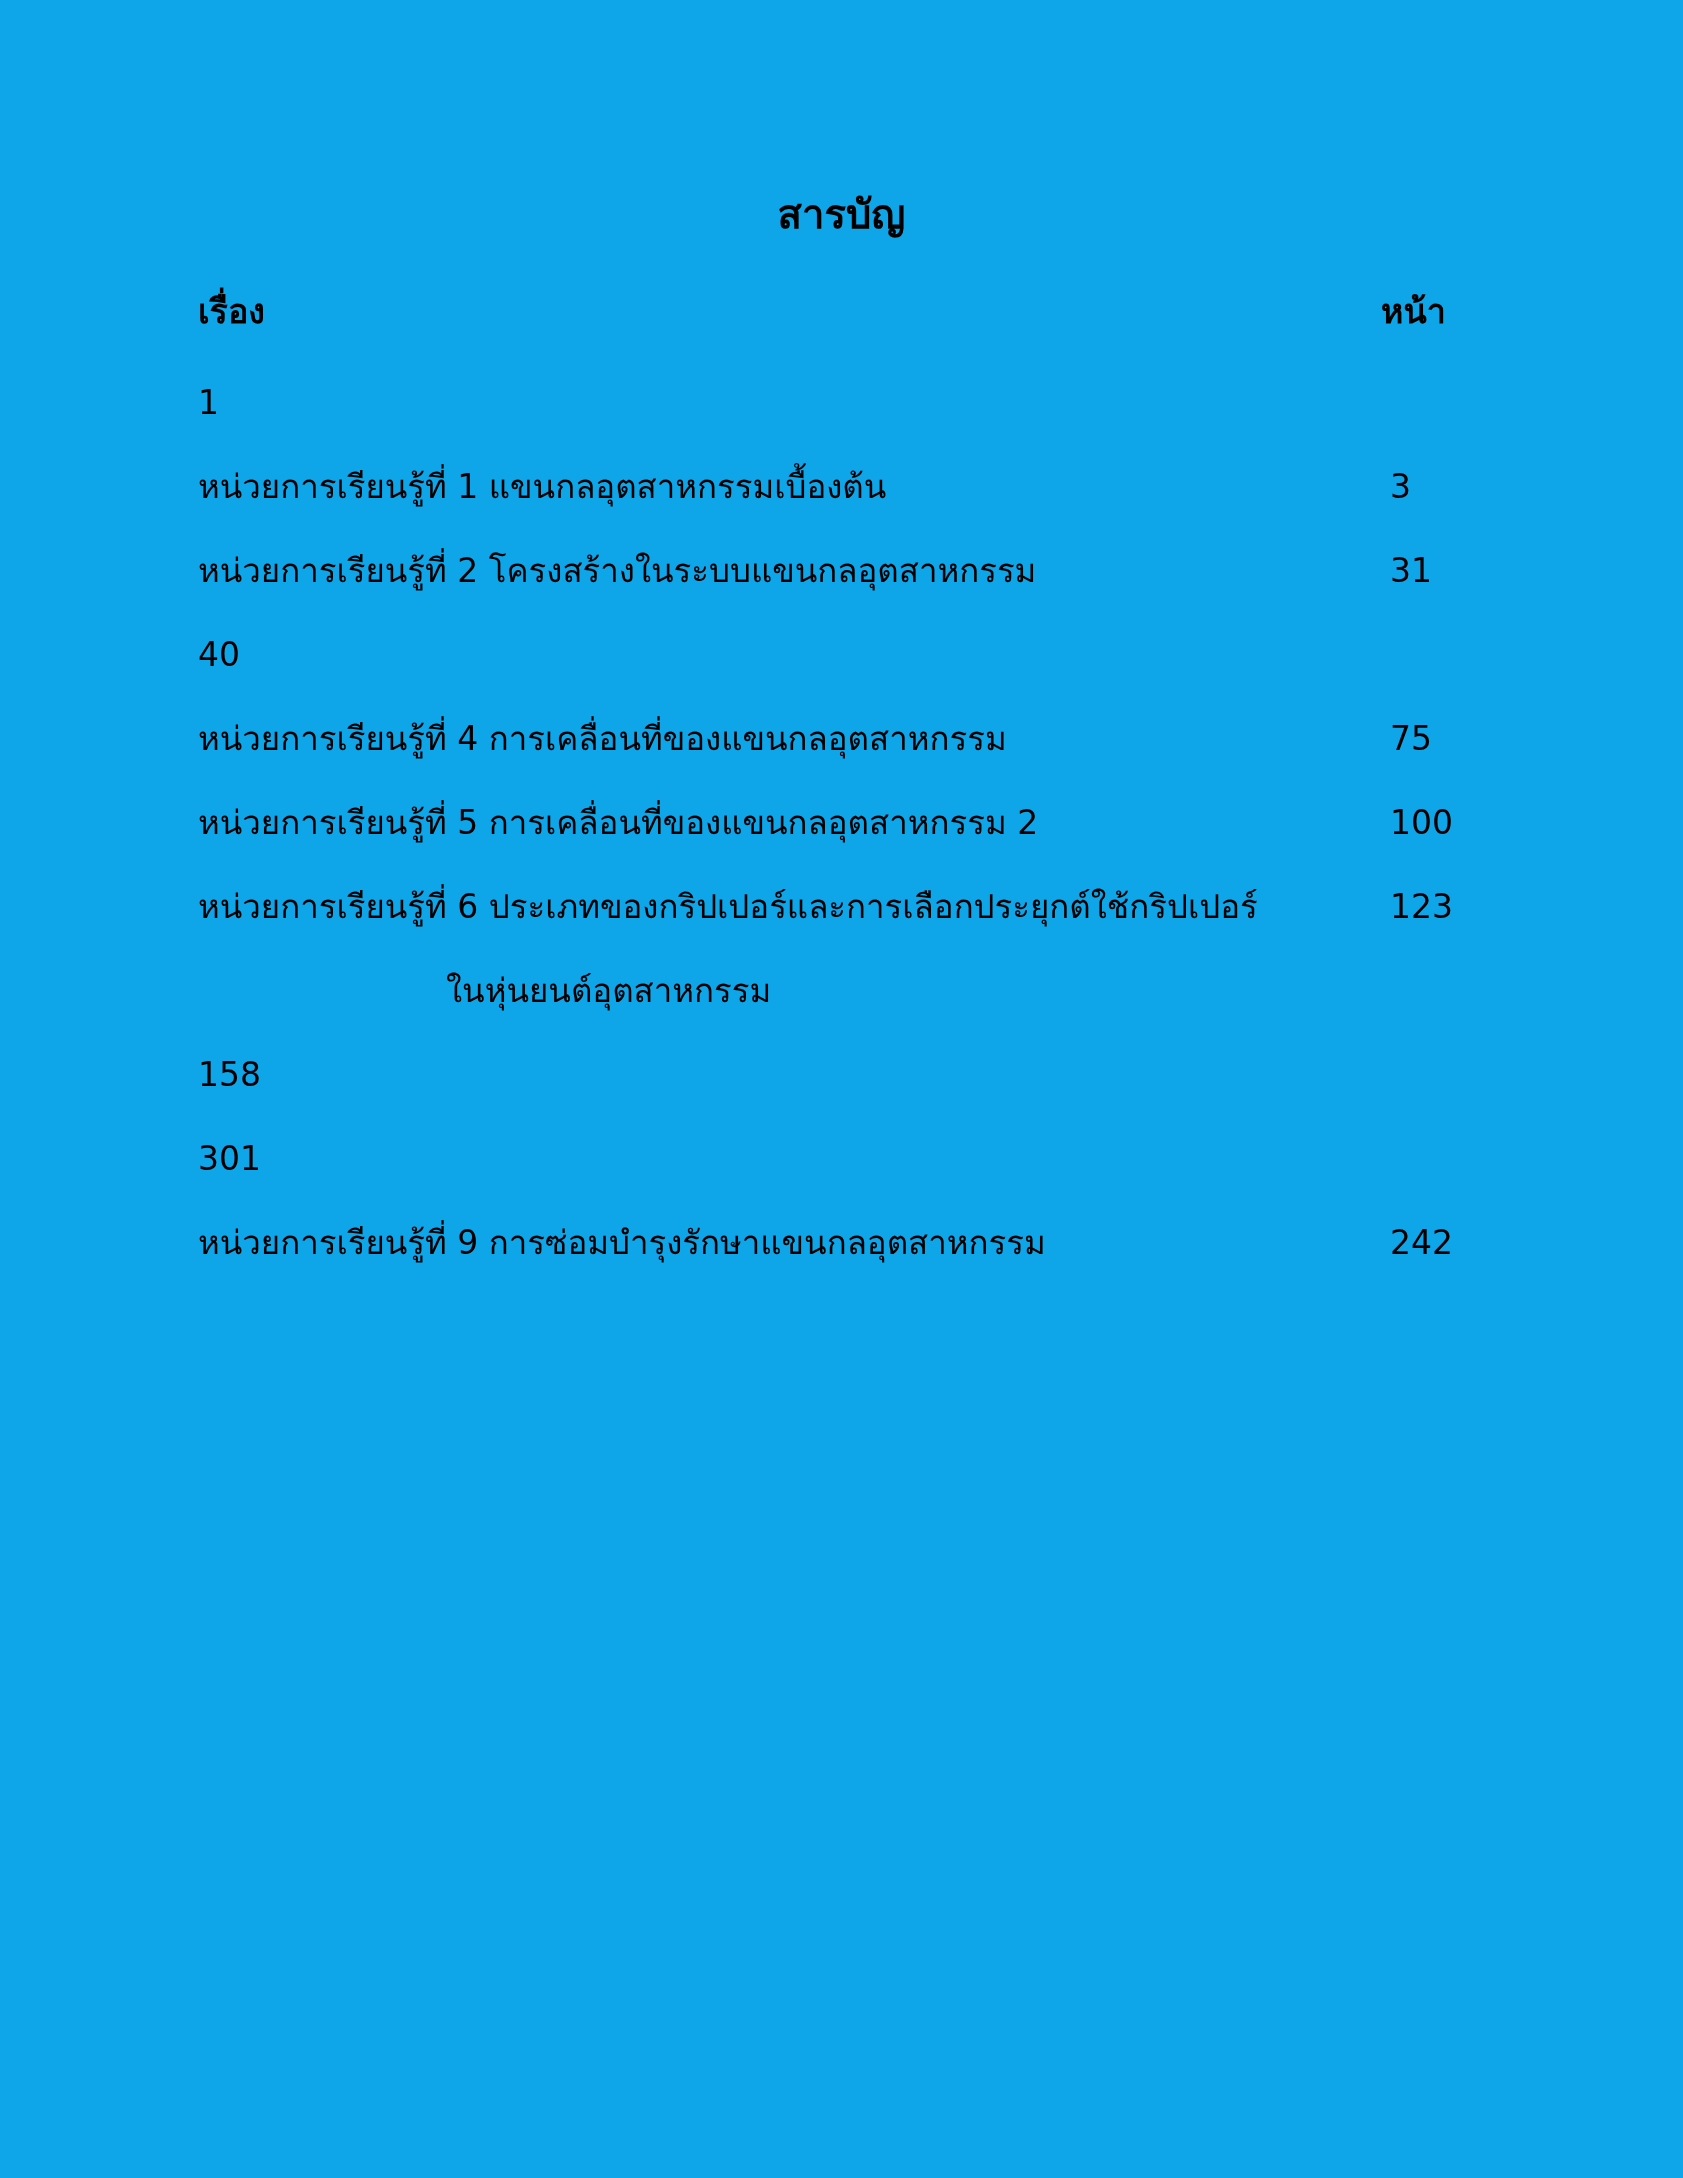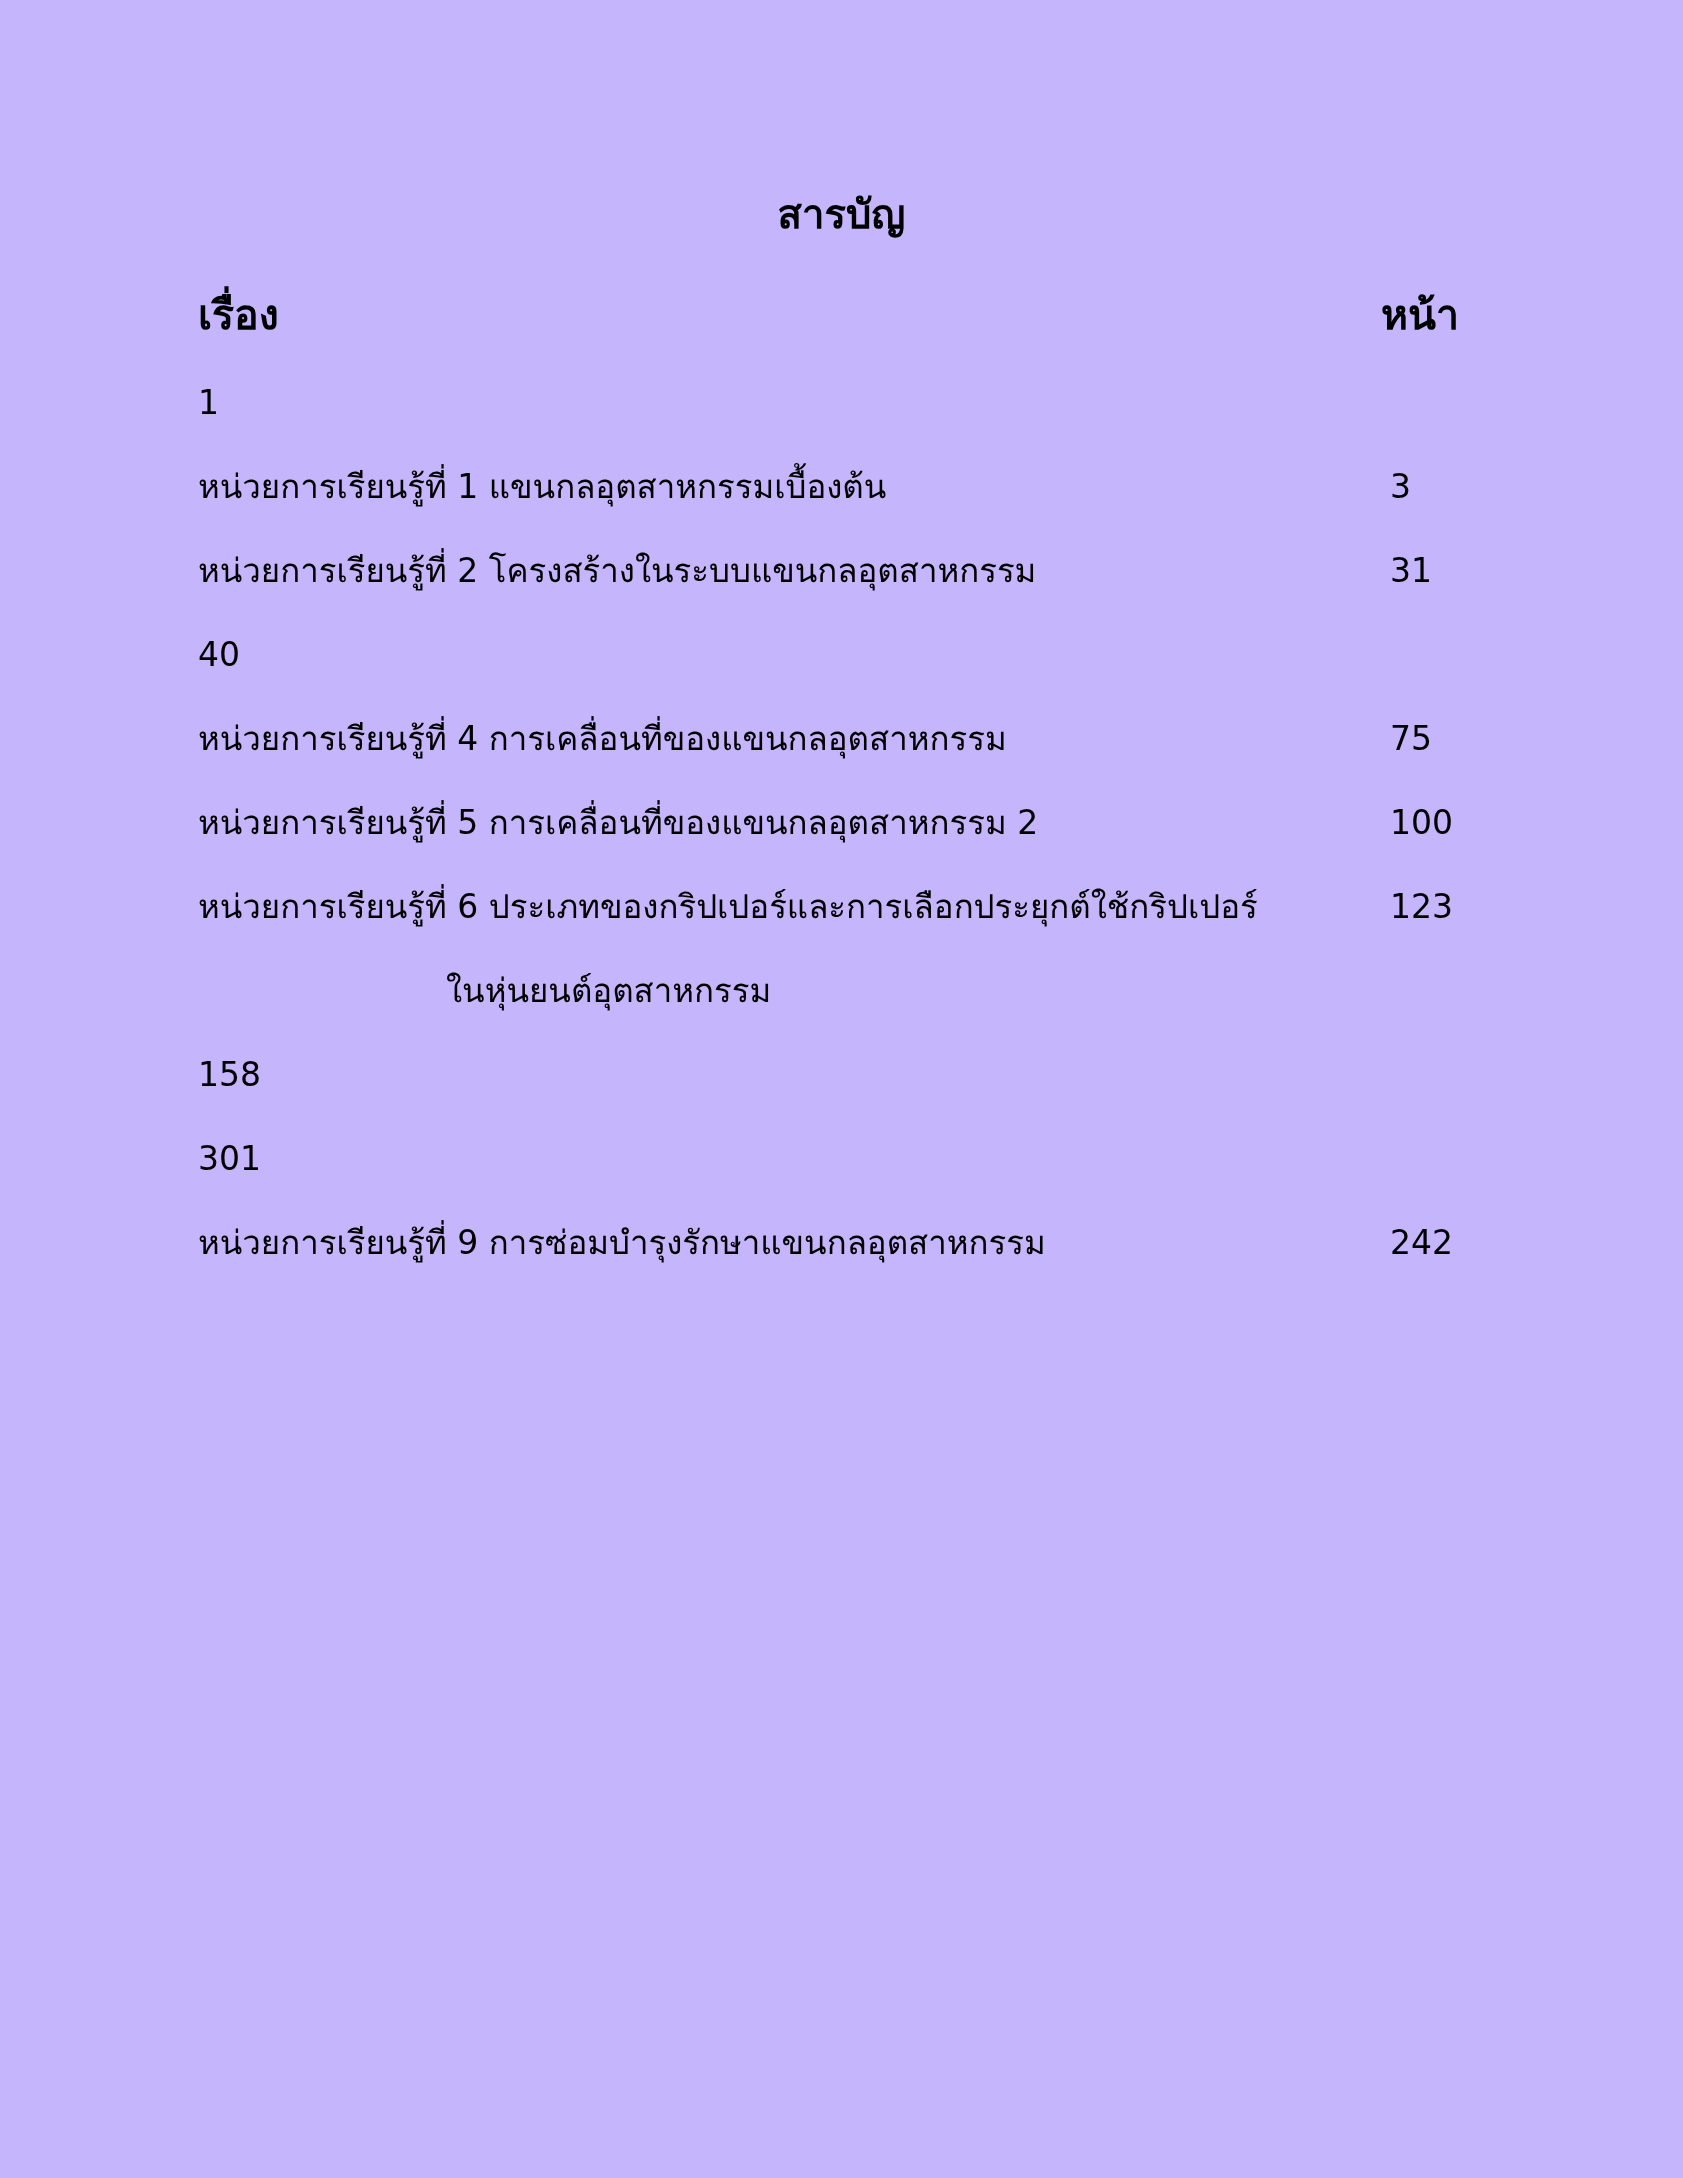--- a/index.html
+++ b/index.html
@@ -4,21 +4,21 @@
 <style>
   html, body {
     margin: 0;
     padding: 0;
     background: #ffffff;
   }
   .page {
     position: relative;
     width: 1683px;
     height: 2178px;
-    background: #c4b5fd;
+    background: #0ea5e9;
     color: #000000;
     font-family: "DejaVu Sans", "Liberation Sans", sans-serif;
     overflow: hidden;
   }
   .doc-title {
     position: absolute;
     top: 190px;
     left: 0;
     width: 1683px;
     text-align: center;
@@ -26,21 +26,21 @@
     font-weight: 700;
     line-height: 1.2;
   }
   .header-row {
     position: absolute;
     top: 289px;
     left: 198px;
     right: 99px;
     display: grid;
     grid-template-columns: 1183px auto;
-    font-size: 41px;
+    font-size: 34px;
     font-weight: 700;
     line-height: 1.3;
   }
   .toc-list {
     position: absolute;
     top: 382px;
     left: 198px;
     right: 99px;
   }
   .toc-row {

